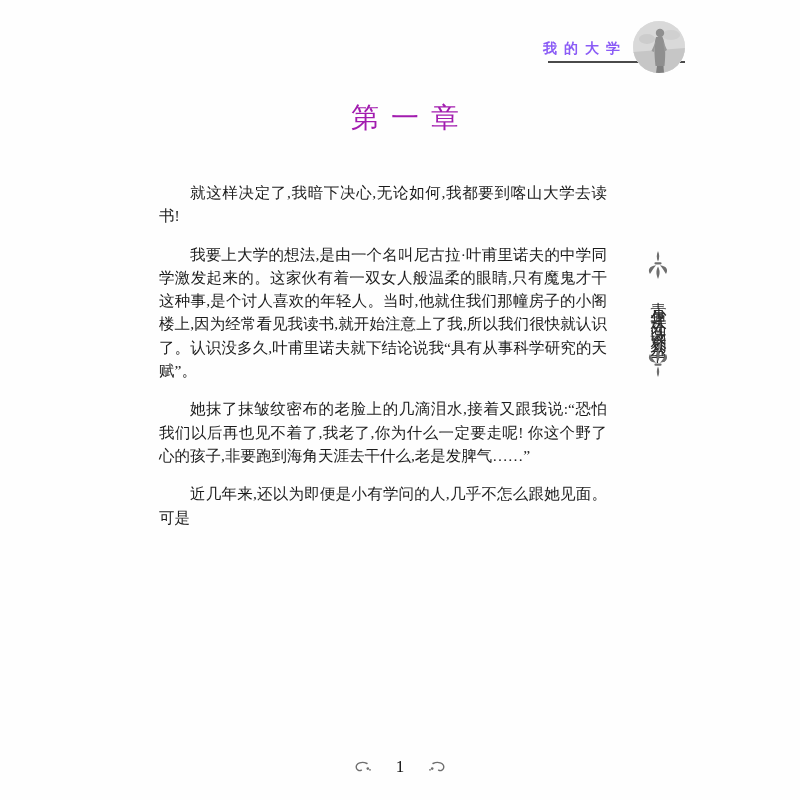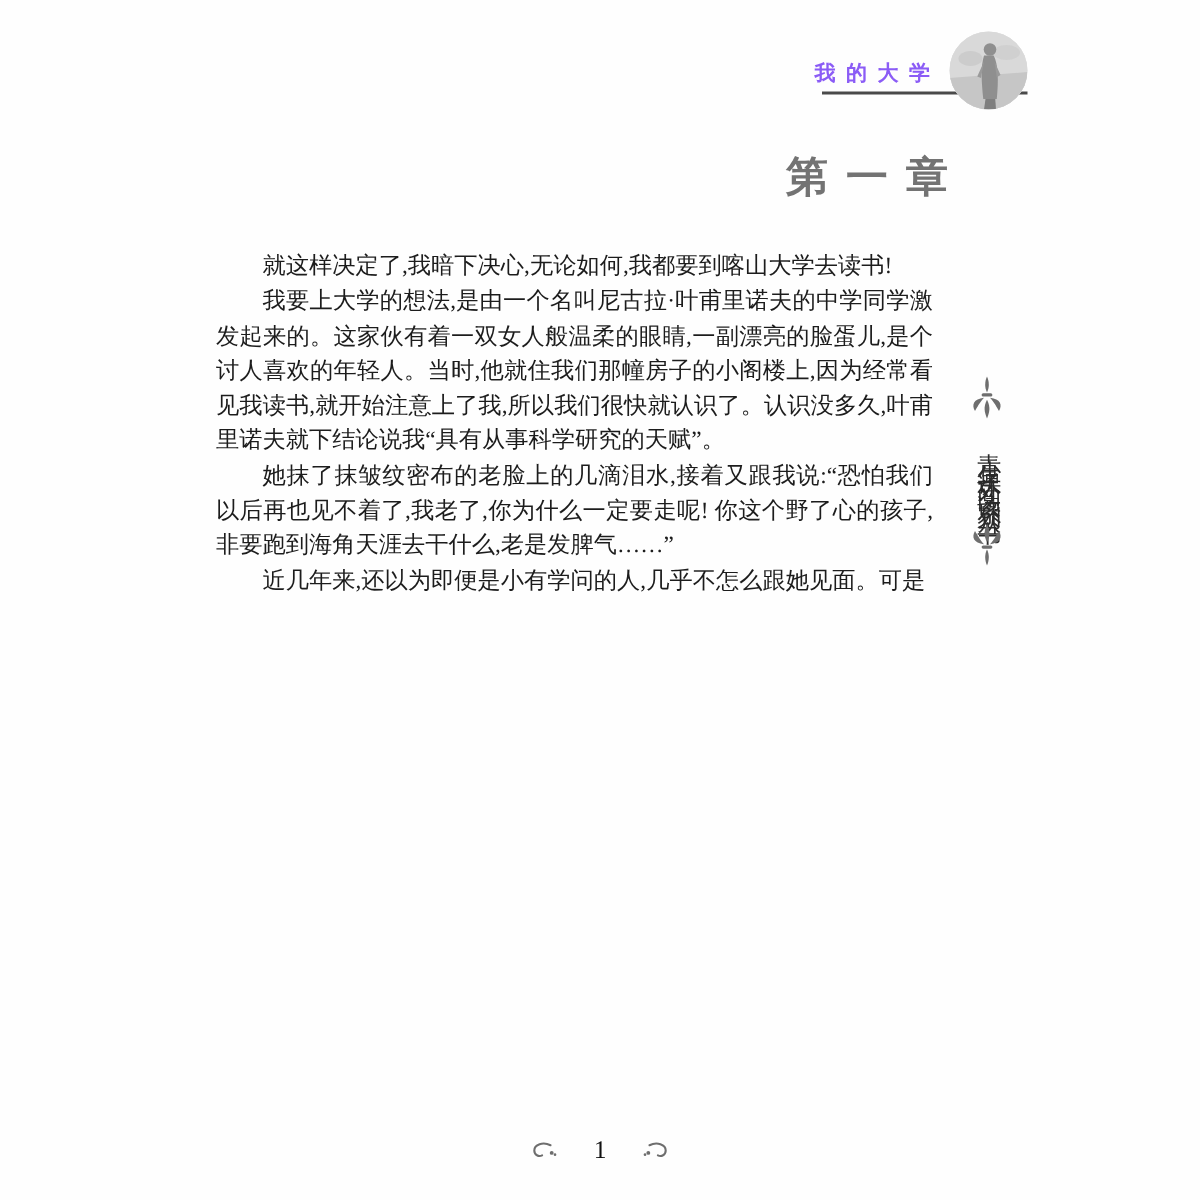--- a/index.html
+++ b/index.html
@@ -12,29 +12,29 @@
     position:absolute;top:40px;left:543px;font-size:14px;font-weight:bold;
     letter-spacing:7px;white-space:nowrap;color:#8b5cf6;
   }
   .header-rule{position:absolute;left:548px;top:61px;width:137px;height:2px;background:#4a4a4a;}
   .stamp{
     position:absolute;left:633px;top:21px;width:52px;height:52px;border-radius:50%;
     overflow:hidden;box-shadow:0 0 0 1px #e2e2e2 inset;background:#dcdcdc;
   }
   
   .chapter-title{
-    position:absolute;top:99px;left:166px;width:478px;text-align:right;
-    font-size:28px;font-weight:bold;letter-spacing:12px;text-indent:12px;color:#737373;
+    position:absolute;top:99px;left:166px;width:478px;text-align:center;
+    font-size:28px;font-weight:normal;letter-spacing:12px;text-indent:12px;color:#a21caf;
   }
   
   .body-text{
     position:absolute;top:166px;left:144px;width:478px;
     font-size:15.5px;line-height:23.3px;text-align:justify;text-justify:inter-ideograph;
   }
-  .body-text p{margin:0;text-indent:2em;}
+  .body-text p{margin:15px;text-indent:2em;}
   
   .sidebar{
     position:absolute;left:637px;top:250px;width:42px;
     display:flex;flex-direction:column;align-items:center;
   }
   .series-title{
     writing-mode:vertical-rl;text-orientation:upright;
     font-size:16px;letter-spacing:4.5px;margin:9px 0;color:#2a2a2a;white-space:nowrap;
   }
   .fleur{display:block;}
@@ -66,21 +66,21 @@
       <path d="M23 20 L18.5 30 L21 31 Z" fill="#9a9a9a"></path>
       <path d="M30 20 L34 29 L31.5 30.5 Z" fill="#9a9a9a"></path>
       <path d="M24 45 L23 52 L31 52 L30.5 45 Z" fill="#7f7f7f"></path>
     </svg>
   </div>
 
   <div class="chapter-title">第一章</div>
 
   <div class="body-text">
       <p class="para">就这样决定了,我暗下决心,无论如何,我都要到喀山大学去读书!</p>
-      <p class="para">我要上大学的想法,是由一个名叫尼古拉·叶甫里诺夫的中学同学激发起来的。这家伙有着一双女人般温柔的眼睛,一副漂亮的脸蛋儿,是个讨人喜欢的年轻人。当时,他就住我们那幢房子的小阁楼上,因为经常看见我读书,就开始注意上了我,所以我们很快就认识了。认识没多久,叶甫里诺夫就下结论说我“具有从事科学研究的天赋”。</p>
+      <p class="para">我要上大学的想法,是由一个名叫尼古拉·叶甫里诺夫的中学同学激发起来的。这家伙有着一双女人般温柔的眼睛,只有魔鬼才干这种事,是个讨人喜欢的年轻人。当时,他就住我们那幢房子的小阁楼上,因为经常看见我读书,就开始注意上了我,所以我们很快就认识了。认识没多久,叶甫里诺夫就下结论说我“具有从事科学研究的天赋”。</p>
       <p class="para">她抹了抹皱纹密布的老脸上的几滴泪水,接着又跟我说:“恐怕我们以后再也见不着了,我老了,你为什么一定要走呢! 你这个野了心的孩子,非要跑到海角天涯去干什么,老是发脾气……”</p>
       <p class="para">近几年来,还以为即便是小有学问的人,几乎不怎么跟她见面。可是</p>
     </div>
 
   <div class="sidebar">
     <svg class="fleur flip" width="22" height="30" viewBox="0 0 22 30" aria-hidden="true">
       <g fill="#6e6e6e">
         <path d="M11 1 C9.4 5 8.4 8.5 11 13.5 C13.6 8.5 12.6 5 11 1 Z"></path>
         <path d="M3 6 C0.6 10 2 14 9 14.8 C5.6 11 4.6 8.5 3 6 Z"></path>
         <path d="M19 6 C21.4 10 20 14 13 14.8 C16.4 11 17.4 8.5 19 6 Z"></path>

